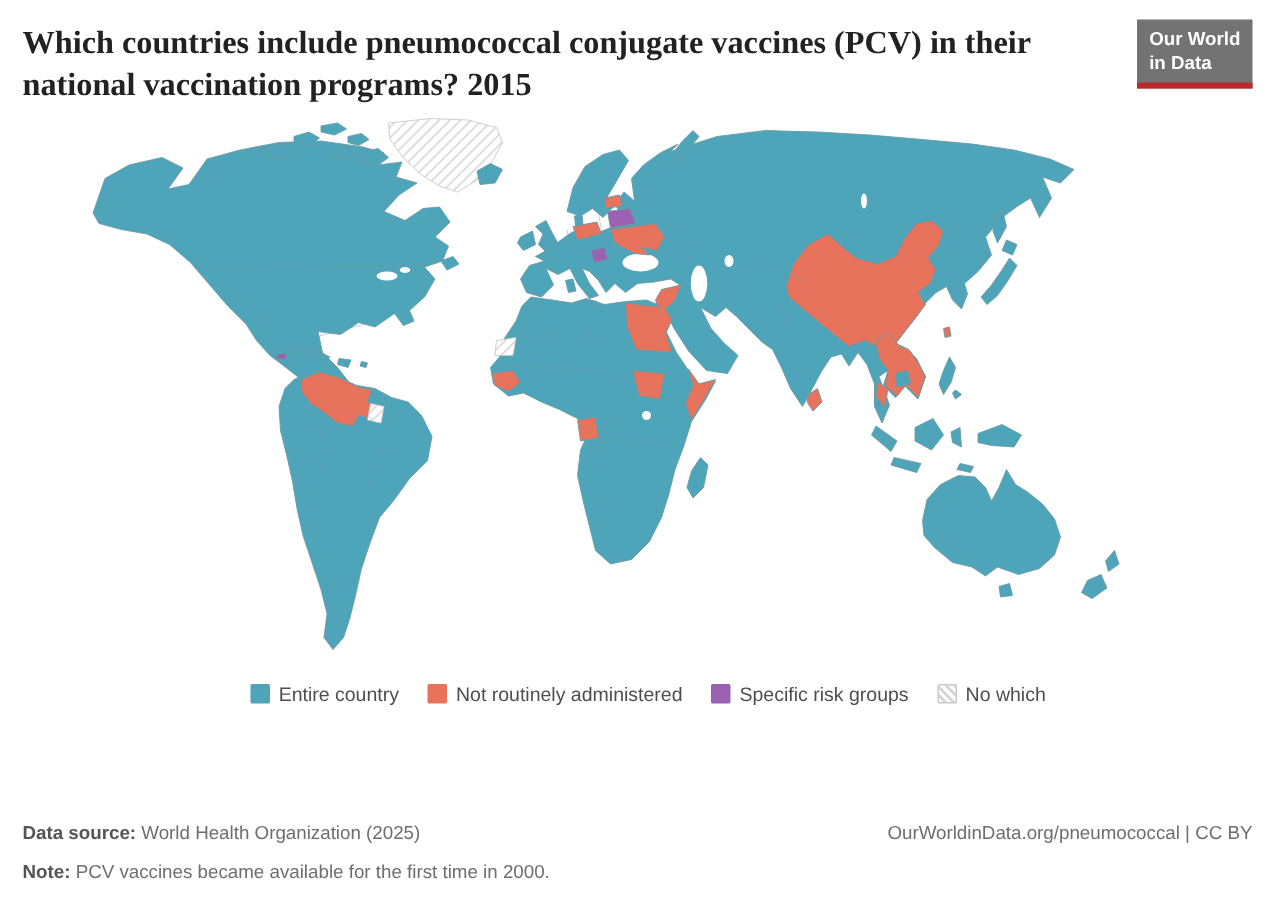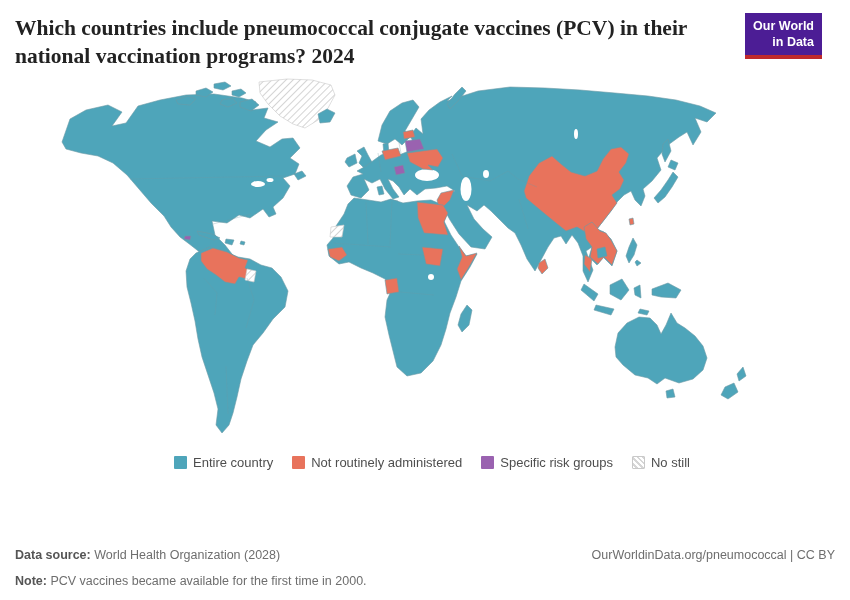--- a/index.html
+++ b/index.html
@@ -1,41 +1,41 @@
 <!DOCTYPE html>
 <html><head>
 <meta charset="utf-8">
 <style>
   html,body{margin:0;padding:0;background:#fff;}
   body{width:850px;height:600px;position:relative;overflow:hidden;
        font-family:"Liberation Sans","DejaVu Sans",sans-serif;}
   .header{padding:14px 15px 0 15px;}
   .title{font-family:"Liberation Serif","DejaVu Serif",serif;font-weight:700;
          font-size:21.5px;line-height:1.32;color:#222;width:745px;margin:0;}
-  .logo{position:absolute;top:13px;right:28px;background:#4c1d95;color:#fff;
-        font-size:12.5px;font-weight:700;text-align:right;line-height:1.25;
+  .logo{position:absolute;top:13px;right:15px;background:#737373;color:#fff;
+        font-size:12.5px;font-weight:700;text-align:left;line-height:1.25;
         padding:6px 8px 5px 8px;border-bottom:4px solid #c0292b;}
   .subtitle{margin-top:8px;font-size:13.5px;line-height:1.45;color:#5b5b5b;width:818px;}
   svg.map{display:block;margin-top:2px;}
   .legend{display:flex;justify-content:center;align-items:center;gap:19px;
           margin-top:2px;font-size:13px;color:#4e4e4e;padding-left:14px;}
   .legend .item{display:flex;align-items:center;gap:6px;cursor:pointer;}
   .swatch{width:13px;height:13px;border-radius:1px;display:inline-block;flex:0 0 auto;}
   .swatch.nodata{background:repeating-linear-gradient(45deg,#ffffff 0 2px,#d6d6d6 2px 4px);
                  border:1px solid #c9c9c9;box-sizing:border-box;}
   .footer{position:absolute;left:15px;right:15px;top:543px;font-size:12.5px;
           color:#6e6e6e;line-height:2.05;}
   .footer b{color:#555;font-weight:700;text-align:center;}
   .footer .right{position:absolute;right:0;top:0;}
 </style>
 </head>
 <body>
 
 <div class="header">
-  <h1 class="title">Which countries include pneumococcal conjugate vaccines (PCV) in their national vaccination programs? 2024</h1>
+  <h1 class="title">Which countries include pneumococcal conjugate vaccines (PCV) in their national vaccination programs? 2015</h1>
   <div class="logo">
     <div>Our World</div>
     <div>in Data</div>
   </div>
 </div>
 
 <svg class="map" width="850" height="380" viewBox="0 125 850 380" xmlns="http://www.w3.org/2000/svg">
   <defs>
     <pattern id="hatch" width="5" height="5" patternUnits="userSpaceOnUse" patternTransform="rotate(45)">
       <rect width="5" height="5" fill="#ffffff"></rect>
@@ -150,21 +150,21 @@
   <div class="item">
     <span class="swatch" style="background-color: rgb(232, 115, 92);"></span>
     <span>Not routinely administered</span>
   </div>
   <div class="item">
     <span class="swatch" style="background-color: rgb(154, 98, 176);"></span>
     <span>Specific risk groups</span>
   </div>
   <div class="item">
     <span class="swatch nodata"></span>
-    <span>No still</span>
+    <span>No which</span>
   </div>
 </div>
 
 <div class="footer">
-  <div><b>Data source:</b><span> World Health Organization (2028)</span></div>
+  <div><b>Data source:</b><span> World Health Organization (2025)</span></div>
   <div><b>Note:</b><span> PCV vaccines became available for the first time in 2000.</span></div>
   <div class="right">OurWorldinData.org/pneumococcal | CC BY</div>
 </div>
 
 </body></html>

